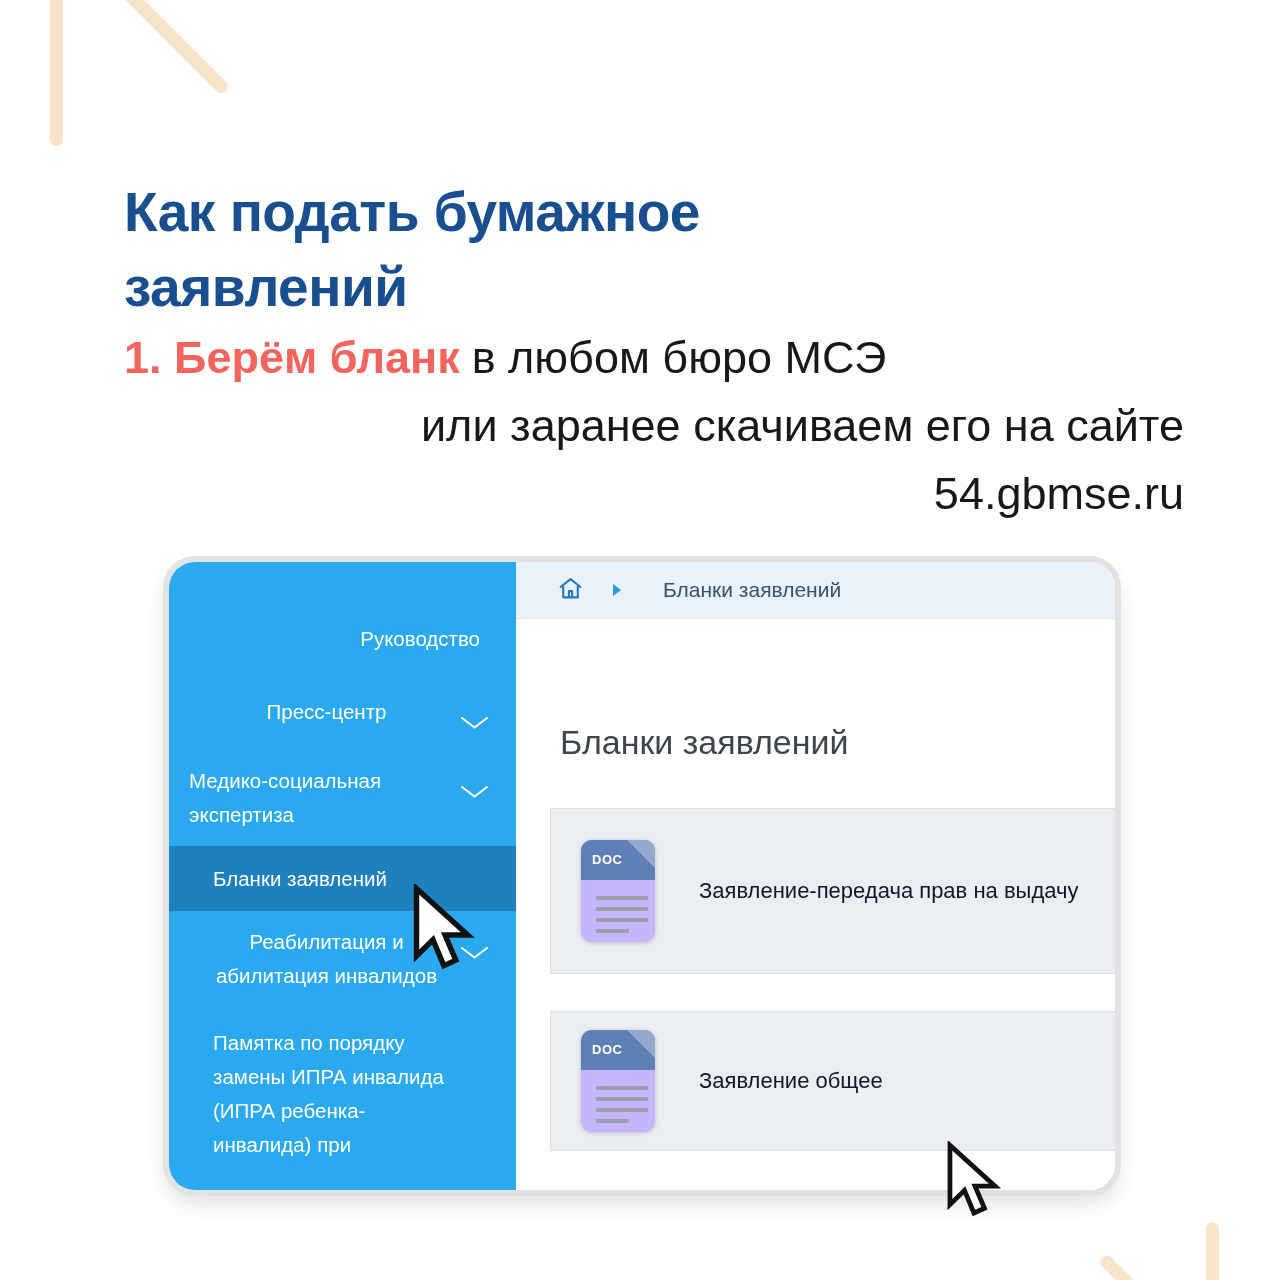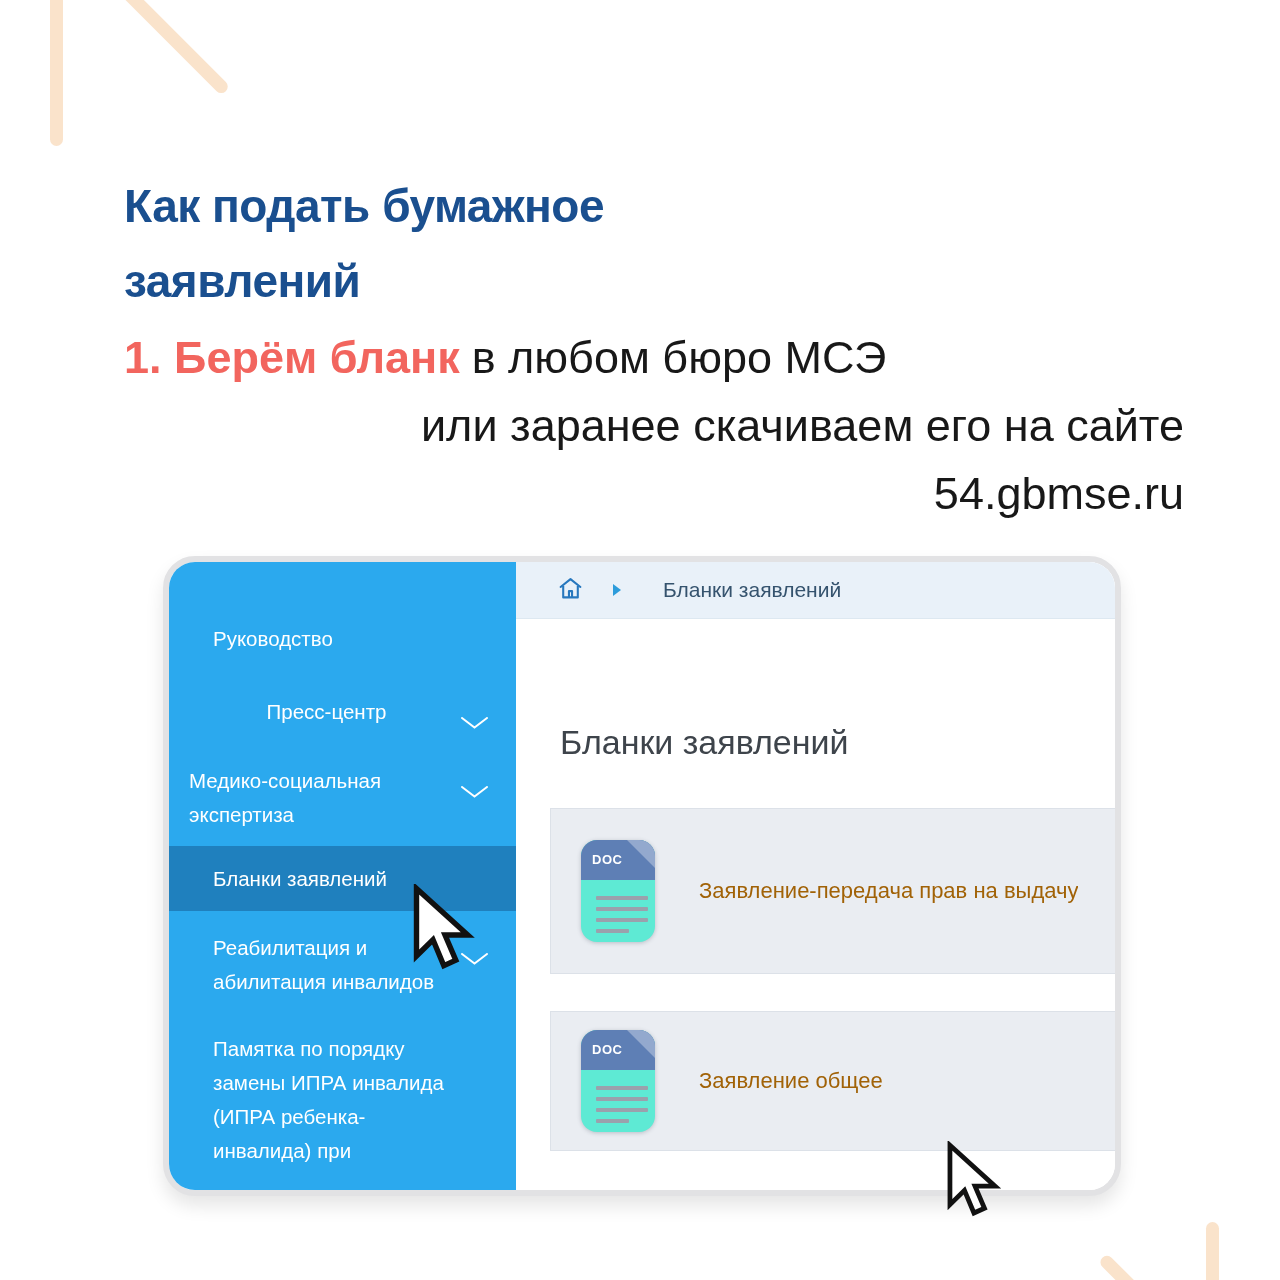--- a/index.html
+++ b/index.html
@@ -7,66 +7,66 @@
   .canvas{position:relative;width:1280px;height:1280px;background:#ffffff;overflow:hidden;}
 
   
   .deco{position:absolute;width:13px;background:#FAE3CB;border-radius:8px;}
   .deco-tl-v{left:50px;top:-16px;height:162px;}
   .deco-tl-d{left:112px;top:-16px;height:152px;transform:rotate(-45deg);transform-origin:6px 0;}
   .deco-br-v{left:1206px;top:1222px;height:90px;}
   .deco-br-d{left:1096px;top:1258px;height:70px;transform:rotate(-45deg);transform-origin:6px 0;}
 
   
-  .page-title{position:absolute;left:124px;top:138px;font-size:46px;line-height:75px;
+  .page-title{position:absolute;left:124px;top:138px;font-size:55px;line-height:75px;
               font-weight:800;color:#1A4F8F;letter-spacing:-0.5px;}
   .page-title span{display:block;}
   .step{position:absolute;left:124px;top:324px;width:1060px;font-size:45px;line-height:68px;
         color:#181818;font-weight:400;}
   .step .hl{color:#F2655E;font-weight:800;}
   .step .blk{display:block;text-align:right;}
   .step .rest{margin-left:12px;}
 
   
   .shot{position:absolute;left:163px;top:556px;width:958px;height:640px;box-sizing:border-box;
         background:#fff;border:6px solid #E2E2E4;border-radius:32px;overflow:hidden;
         box-shadow:0 10px 18px rgba(0,0,0,0.10);display:flex;}
 
   
   .sidebar{width:347px;flex-shrink:0;background:#2BA9EE;color:#fff;box-sizing:border-box;
            padding-top:22px;position:relative;}
   .menu-item{position:relative;margin:0 36px 0 44px;font-size:20.5px;line-height:34px;cursor:pointer;}
   .menu-item .chev{position:absolute;right:-8px;top:10px;}
   .mi-1{margin-top:0;padding-right:40px;}
-  .mi-2{margin-top:38px;}
+  .mi-2{margin-top:38px;text-align:right;}
   .mi-3{margin-top:39px;padding-right:40px;text-align:center;}
   .mi-4{margin-top:35px;padding-right:40px;margin-left:20px;}
   .mi-sel{margin:14px 0 0 0;padding:16px 36px 15px 44px;background:#1F80BE;}
-  .mi-6{margin-top:20px;padding-right:40px;}
+  .mi-6{margin-top:14px;padding-right:40px;text-align:center;}
   .mi-7{margin-top:33px;padding-right:36px;}
 
   
   .main{flex:1;min-width:0;display:flex;flex-direction:column;background:#fff;}
   .breadcrumb{height:56px;flex-shrink:0;background:#E9F1F9;border-bottom:1px solid #DDE8F1;
               display:flex;align-items:center;padding-left:42px;}
   .bc-sep{width:0;height:0;border-left:8px solid #2D9CDB;border-top:6px solid transparent;
           border-bottom:6px solid transparent;margin-left:30px;}
   .bc-text{margin-left:42px;font-size:21px;color:#35536E;}
   .content{flex:1;padding-left:34px;}
   .content-heading{margin:104px 0 0 10px;font-size:34px;font-weight:500;color:#3E444B;}
 
   .doc-row{background:#EAEDF2;border:1px solid #DCE1E8;border-right:none;display:flex;
            align-items:center;cursor:pointer;}
   .doc-row-1{margin-top:46px;height:164px;}
   .doc-row-2{margin-top:37px;height:138px;}
-  .doc-title{margin-left:44px;font-size:22px;color:#a16207;white-space:nowrap;overflow:hidden;}
+  .doc-title{margin-left:44px;font-size:22px;color:#0f172a;white-space:nowrap;overflow:hidden;}
 
   
-  .doc-icon{width:74px;height:102px;margin-left:30px;flex-shrink:0;background:#5eead4;
-            border-radius:16px;box-shadow:0 1px 4px rgba(40,50,70,0.25);position:relative;overflow:hidden;}
+  .doc-icon{width:74px;height:102px;margin-left:30px;flex-shrink:0;background:#c4b5fd;
+            border-radius:11px;box-shadow:0 1px 4px rgba(40,50,70,0.25);position:relative;overflow:hidden;}
   .doc-head{height:40px;background:#5E7FB5;position:relative;border-radius:7px 7px 0 0;}
   .doc-fold{position:absolute;top:0;right:0;width:28px;height:28px;background:#93A9CE;
             clip-path:polygon(0 0,100% 0,100% 100%);}
   .doc-badge{position:absolute;left:11px;top:12px;font-size:13px;font-weight:700;color:#fff;
              letter-spacing:0.5px;}
   .doc-lines{position:absolute;left:15px;top:56px;}
   .doc-lines i{display:block;height:4px;background:#9AA1AC;border-radius:1px;margin-bottom:7px;}
   .dl-long{width:52px;} .dl-short{width:33px;}
 
   .cursor{position:absolute;pointer-events:none;}

